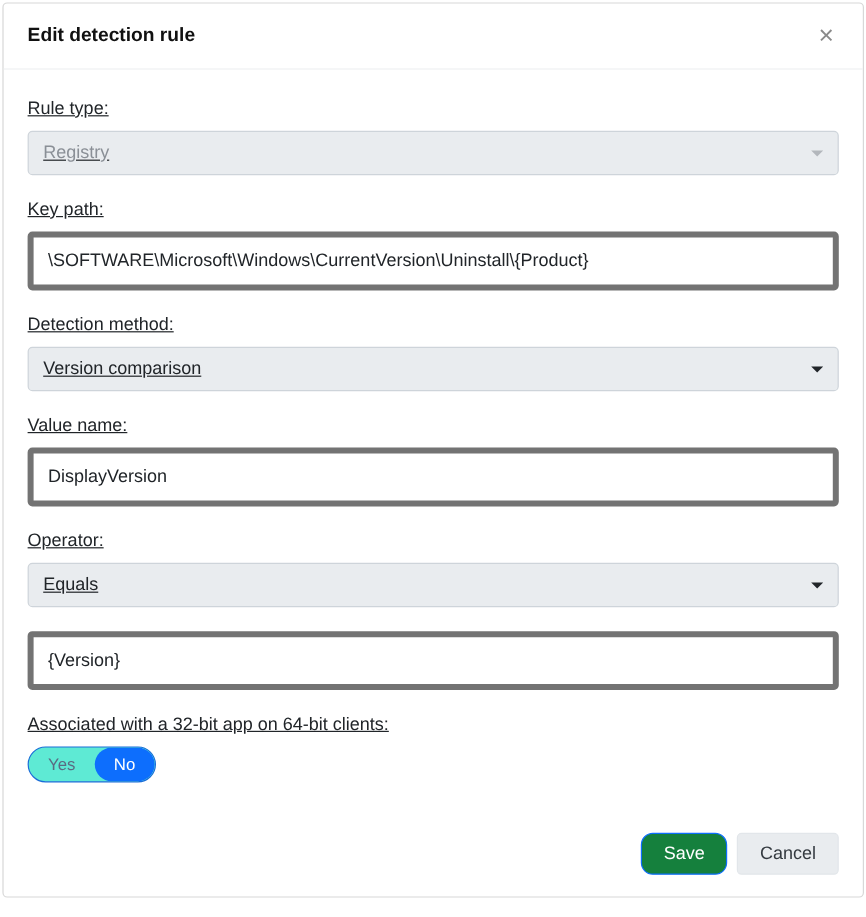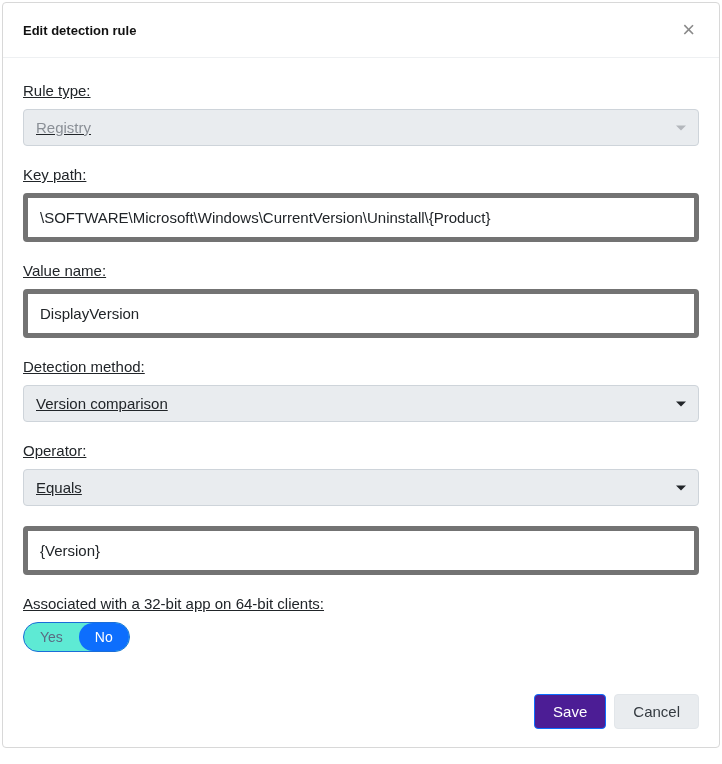--- a/index.html
+++ b/index.html
@@ -21,21 +21,21 @@
       background: #fff;
     }
     .modal-header {
       display: flex;
       justify-content: space-between;
       align-items: center;
       padding: 16px 20px 16px 20px;
       border-bottom: 1px solid #eef0f2;
     }
     .modal-title {
-      font-size: 13px;
+      font-size: 16px;
       font-weight: 700;
       color: #111;
     }
     .close-btn {
       background: none;
       border: none;
       font-size: 22px;
       color: #8a8a8a;
       cursor: pointer;
       line-height: 1;
@@ -126,23 +126,24 @@
       padding: 10px 20px 18px 20px;
     }
     .btn {
       padding: 8px 18px;
       font-size: 15px;
       border-radius: 4px;
       cursor: pointer;
       border: 1px solid transparent;
     }
     .btn-primary {
-      background: #4c1d95;
+      background: #15803d;
       color: #fff;
       border-color: #0d6efd;
+      border-radius: 10px;
     }
     .btn-secondary {
       background: #e9ecef;
       color: #343a40;
       border-color: #e2e6ea;
     }
   </style>
 </head>
 <body>
 
@@ -161,30 +162,30 @@
         <span class="caret"></span>
       </div>
     </div>
 
     <div class="form-group">
       <label class="form-label">Key path:</label>
       <input type="text" class="form-control" value="\SOFTWARE\Microsoft\Windows\CurrentVersion\Uninstall\{Product}" style="">
     </div>
 
     <div class="form-group">
-      <label class="form-label">Value name:</label>
-      <input type="text" class="form-control" value="DisplayVersion" style="">
-    </div>
-
-    <div class="form-group">
       <label class="form-label">Detection method:</label>
       <div class="form-select">
         <span>Version comparison</span>
         <span class="caret"></span>
       </div>
+    </div>
+
+    <div class="form-group">
+      <label class="form-label">Value name:</label>
+      <input type="text" class="form-control" value="DisplayVersion" style="">
     </div>
 
     <div class="form-group">
       <label class="form-label">Operator:</label>
       <div class="form-select">
         <span>Equals</span>
         <span class="caret"></span>
       </div>
     </div>
 

